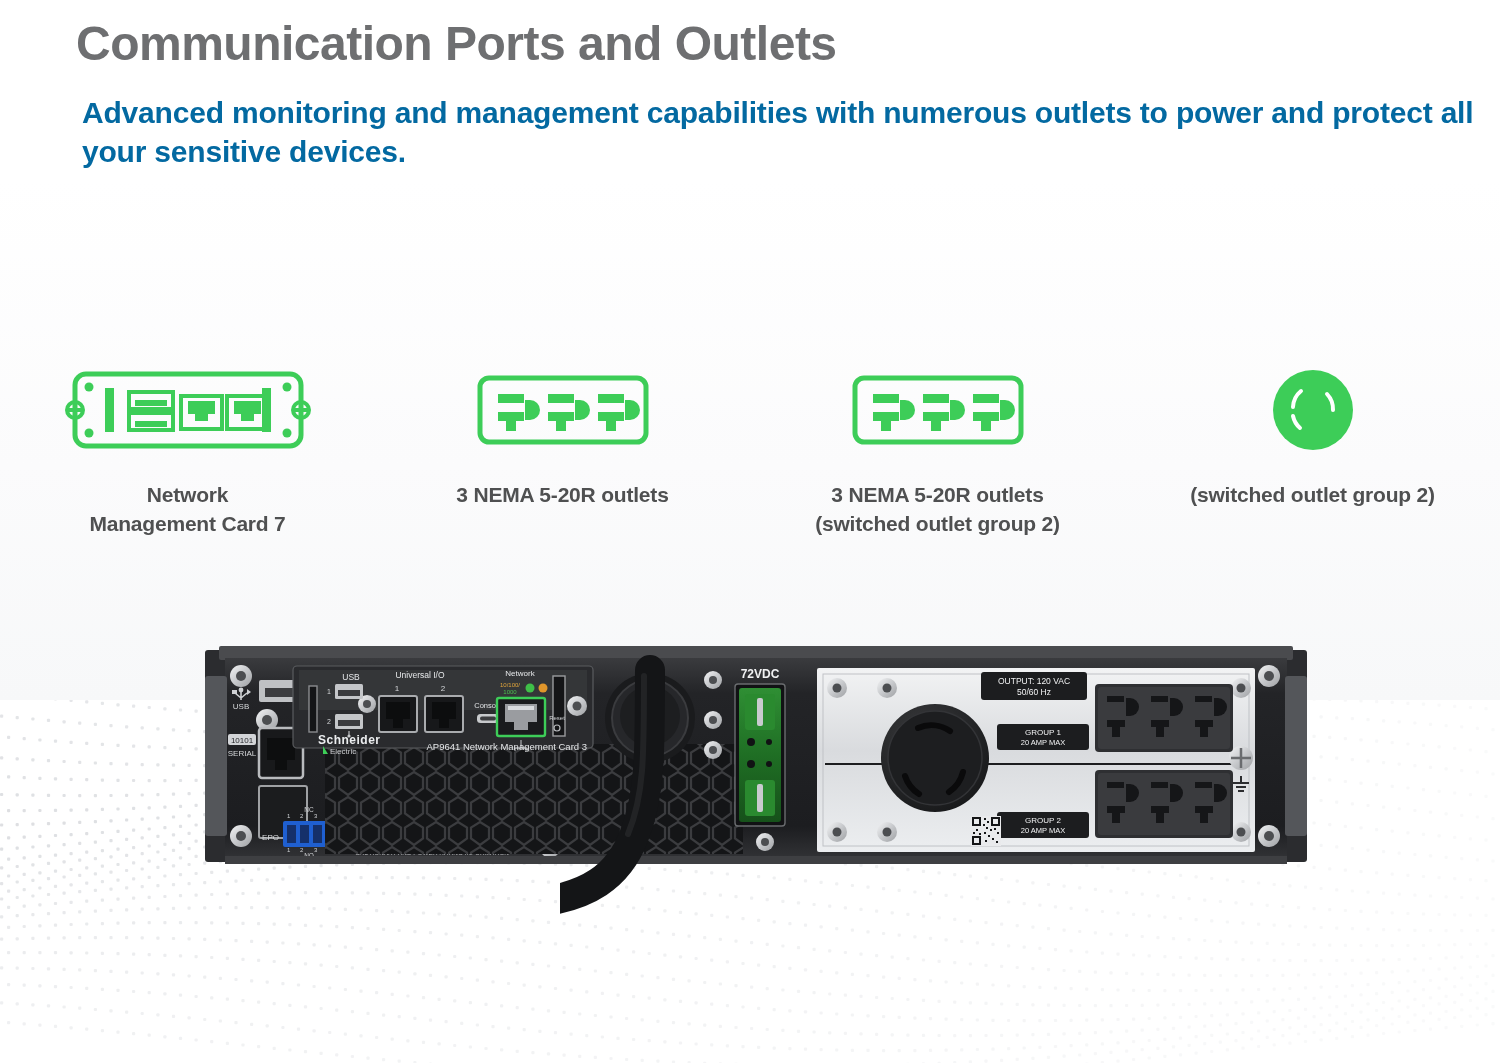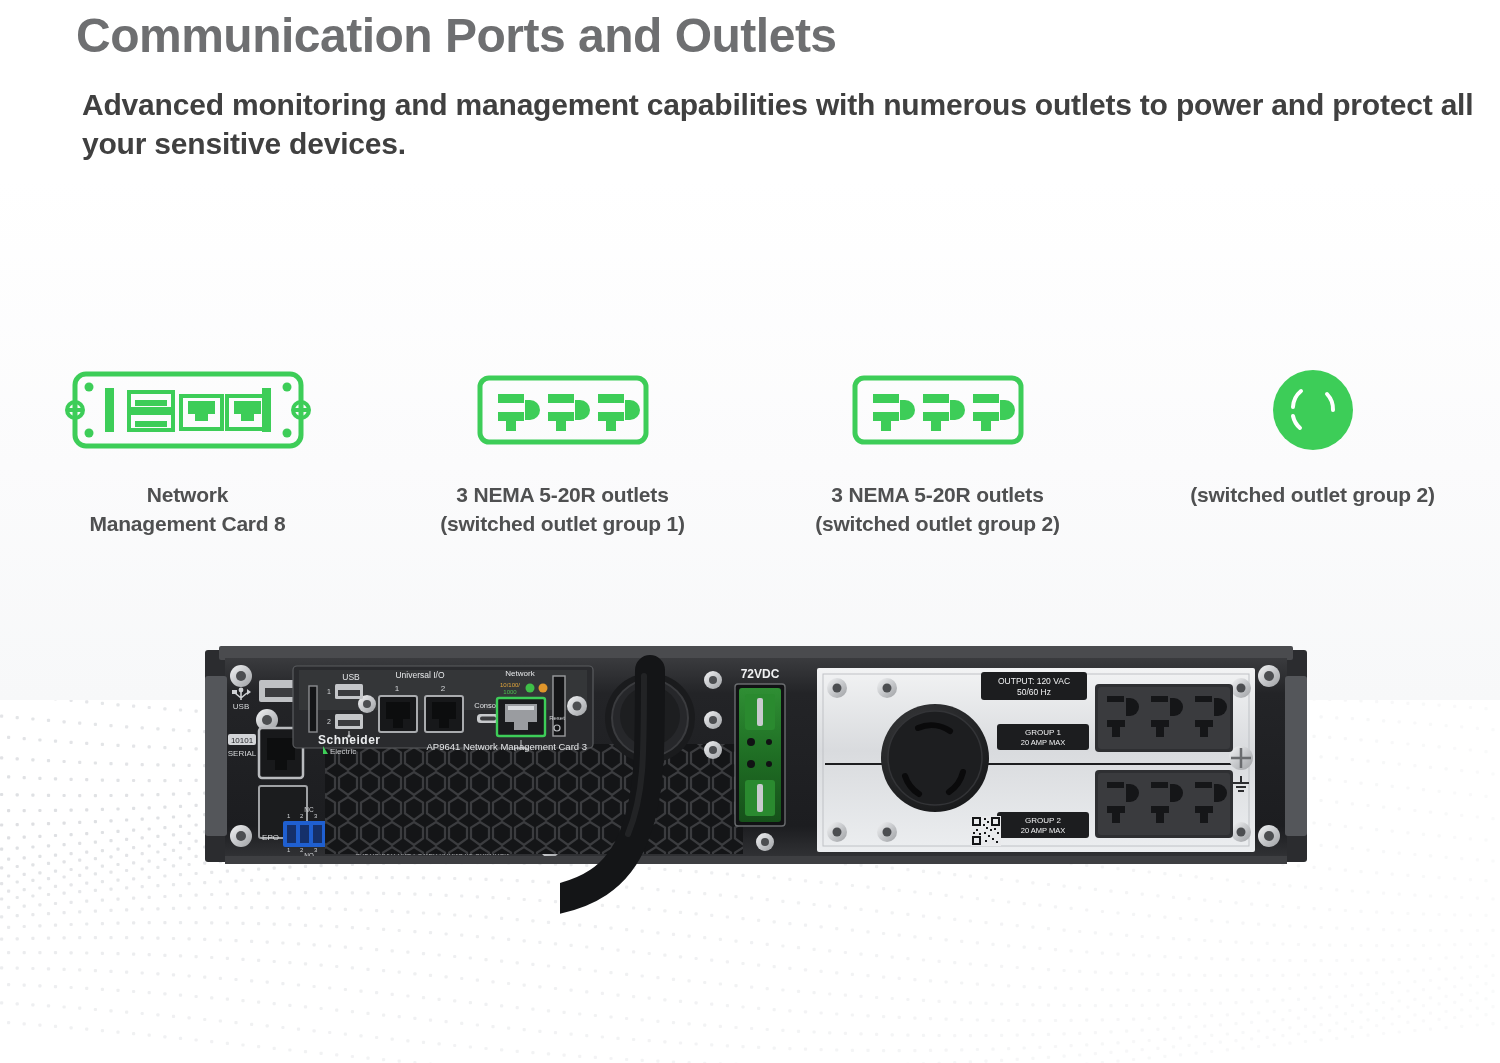--- a/index.html
+++ b/index.html
@@ -12,24 +12,24 @@
 
   
   #wave-bg{position:absolute;left:0;top:700px;width:1500px;height:363px;pointer-events:none;}
   #grad-top{position:absolute;left:0;top:180px;width:1500px;height:520px;
     background:linear-gradient(180deg,#ffffff 0%,#fbfbfc 55%,#f7f8f9 100%);pointer-events:none;}
 
   
   .header{position:absolute;left:76px;top:0px;width:1400px;}
   .title{
     font-size:48px;font-weight:bold;color:#6e6f71;letter-spacing:-0.5px;
-    margin:0;padding-top:8px;line-height:56px;
+    margin:0;padding-top:16px;line-height:56px;
   }
   .subtitle{
-    font-size:30px;font-weight:bold;color:#404040;line-height:39px;
+    font-size:30px;font-weight:bold;color:#0369a1;line-height:39px;
     margin:21px 0 0 6px;max-width:1400px;letter-spacing:-0.2px;
   }
 
   
   .icon-row{position:absolute;left:0;top:360px;width:1500px;display:flex;}
   .icon-cell{flex:1 1 0;display:flex;flex-direction:column;align-items:center;}
   .icon-art{height:100px;display:flex;align-items:center;justify-content:center;}
   .icon-caption{
     margin-top:20px;text-align:center;font-size:21px;font-weight:bold;
     color:#4f5051;line-height:29px;letter-spacing:-0.2px;
@@ -2390,21 +2390,21 @@
           <path d="M177 34h27v13h-7v7h-13v-7h-7z" fill="#3dcd58"></path>
         </g>
 
         <g>
           <rect x="158" y="26" width="0" height="0"></rect>
         </g>
       </svg>
     </div>
     <div class="icon-caption">
       <div>Network</div>
-      <div>Management Card 8</div>
+      <div>Management Card 7</div>
     </div>
   </div>
 
   <div class="icon-cell">
     <div class="icon-art">
       <svg width="174" height="72" viewBox="0 0 174 72">
         <rect x="4" y="4" width="166" height="64" rx="9" fill="none" stroke="#3dcd58" stroke-width="5"></rect>
         <g fill="#3dcd58">
 
           <rect x="22" y="20" width="26" height="9"></rect>
@@ -2419,21 +2419,20 @@
 
           <rect x="122" y="20" width="26" height="9"></rect>
           <path d="M154 26a10 10 0 0 1 0 20h-5V26z"></path>
           <rect x="122" y="38" width="26" height="9"></rect>
           <rect x="130" y="44" width="10" height="13"></rect>
         </g>
       </svg>
     </div>
     <div class="icon-caption">
       <div>3 NEMA 5-20R outlets</div>
-      <div>(switched outlet group 1)</div>
     </div>
   </div>
 
   <div class="icon-cell">
     <div class="icon-art">
       <svg width="174" height="72" viewBox="0 0 174 72">
         <rect x="4" y="4" width="166" height="64" rx="9" fill="none" stroke="#3dcd58" stroke-width="5"></rect>
         <g fill="#3dcd58">
           <rect x="22" y="20" width="26" height="9"></rect>
           <path d="M54 26a10 10 0 0 1 0 20h-5V26z"></path>

